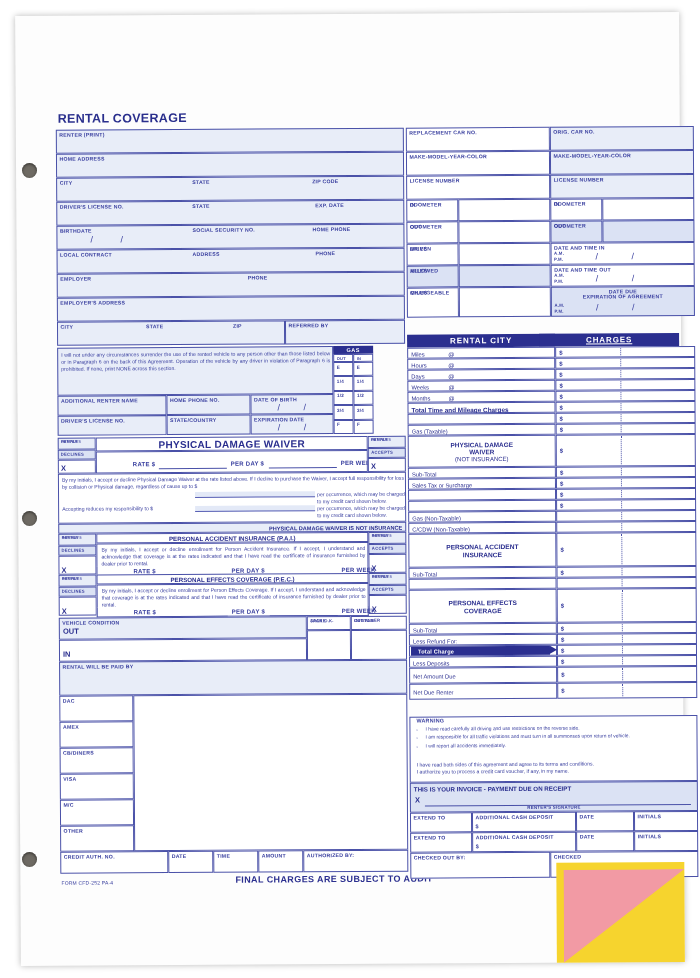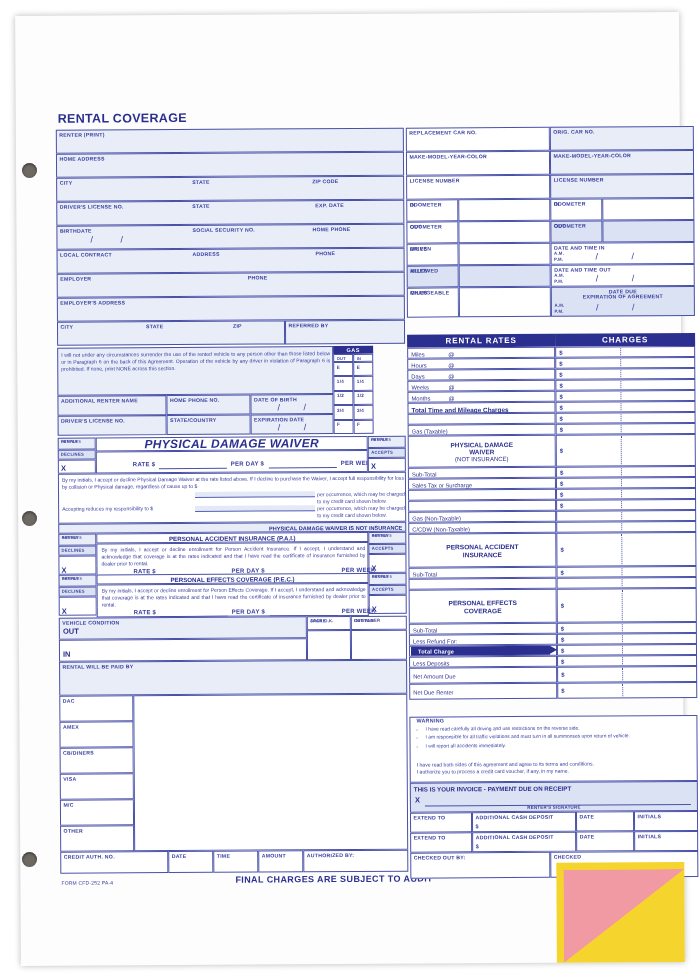--- a/index.html
+++ b/index.html
@@ -396,22 +396,22 @@
       </div>
       <div class="cell tint2" style="left:109px;top:308px;width:84px;height:20px;">
         <span class="lbl">STATE/COUNTRY</span>
       </div>
       <div class="cell tint2" style="left:193px;top:308px;width:83px;height:20px;">
         <span class="lbl">EXPIRATION DATE</span>
         <span class="slash" style="left:26px;top:7px;">/</span>
         <span class="slash" style="left:52px;top:7px;">/</span>
       </div>
 
-      <div class="bar" style="left:350px;top:229px;width:148px;height:13px;">RENTAL RATES</div>
-      <div class="bar" style="left:498px;top:229px;width:140px;height:13px;">CHARGES</div>
+      <div class="bar" style="left:350px;top:229px;width:148px;height:13px;">RENTAL CITY</div>
+      <div class="bar" style="left:482px;top:229px;width:140px;height:13px;text-decoration:underline;">CHARGES</div>
       <div id="rates-rows">
           <div class="cell white" style="left: 350px; top: 242px; width: 148px; height: 11px;">
             <span style="position: absolute; left: 3px; top: 2.5px; color: rgb(43, 47, 143); font-size: 5.8px;">Miles</span>
             <span style="position: absolute; left: 40px; top: 2.5px; color: rgb(43, 47, 143); font-size: 6px;">@</span>
           </div>
           <div class="money" style="left: 498px; top: 242px; width: 140px; height: 11px;">
             <span class="dollar">$</span>
             <span class="dot"></span>
           </div>
           <div class="cell white" style="left: 350px; top: 253px; width: 148px; height: 11px;">
@@ -587,21 +587,21 @@
         <span class="lbl" style="font-size:3.6px;">RENTER'S</span>
         <span class="lbl" style="font-size:3.6px;">INITIALS</span>
       </div>
       <div class="cell tint" style="left:0px;top:342px;width:38px;height:10px;">
         <span class="lbl" style="position:absolute;left:2px;top:2px;font-size:4.2px;">DECLINES</span>
       </div>
       <div class="cell white" style="left:0px;top:352px;width:38px;height:14px;">
         <span class="xm" style="left:2px;top:3px;">X</span>
       </div>
       <div class="cell white cellctr" style="left:38px;top:330px;width:272px;height:14px;">
-        <span style="color:#2b2f8f;font-size:12px;font-weight:bold;letter-spacing:.3px;font-style:italic;">PHYSICAL DAMAGE WAIVER</span>
+        <span style="color:#2b2f8f;font-size:10px;font-weight:bold;letter-spacing:.3px;">PHYSICAL DAMAGE WAIVER</span>
       </div>
       <div class="cell white" style="left:38px;top:344px;width:272px;height:22px;">
         <span class="lbl" style="position:absolute;left:36px;top:9px;font-size:6px;">RATE $</span>
         <span class="rule" style="left:62px;top:16px;width:68px;"></span>
         <span class="lbl" style="position:absolute;left:134px;top:9px;font-size:6px;">PER DAY $</span>
         <span class="rule" style="left:172px;top:16px;width:68px;"></span>
         <span class="lbl" style="position:absolute;left:244px;top:9px;font-size:6px;">PER WEEK</span>
       </div>
       <div class="cell tint2 cellctr" style="left:310px;top:330px;width:38px;height:12px;flex-direction:column;">
         <span class="lbl" style="font-size:3.6px;">RENTER'S</span>

